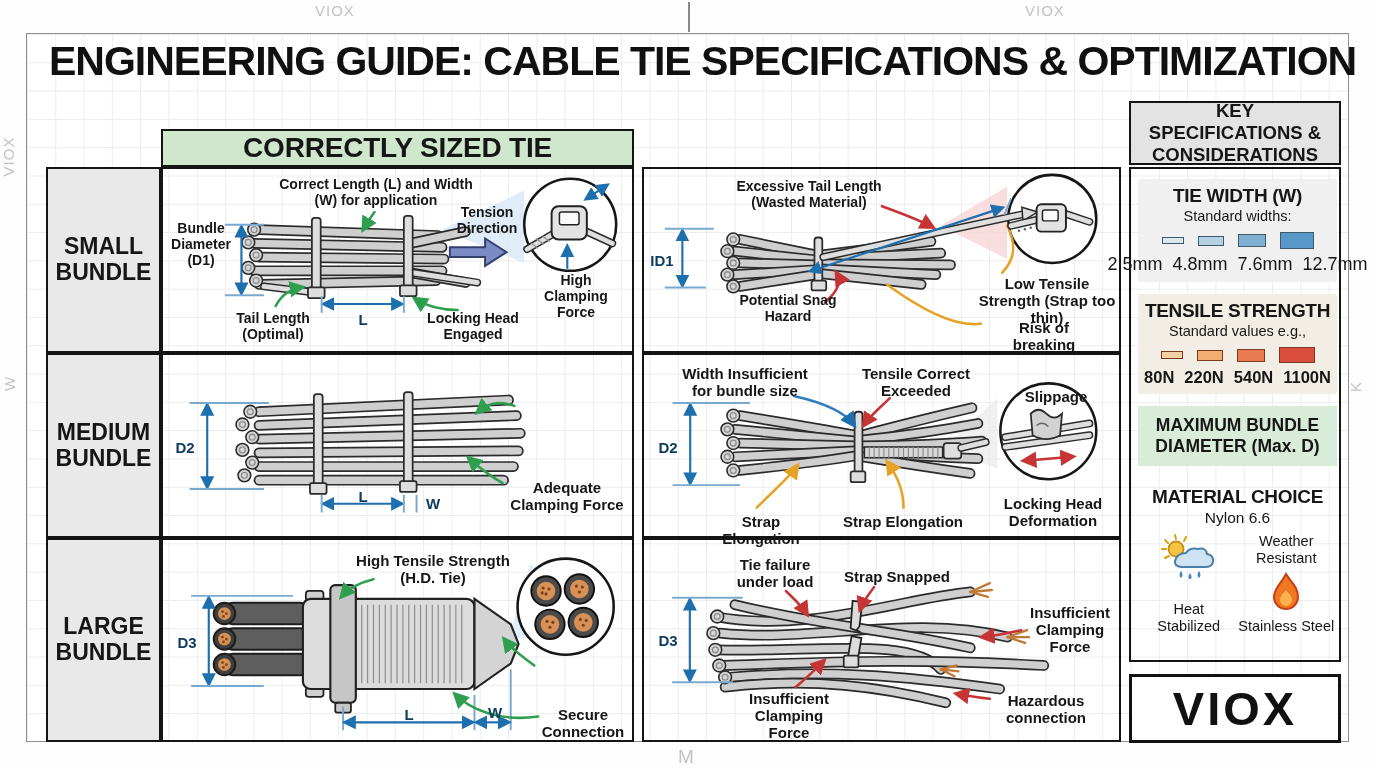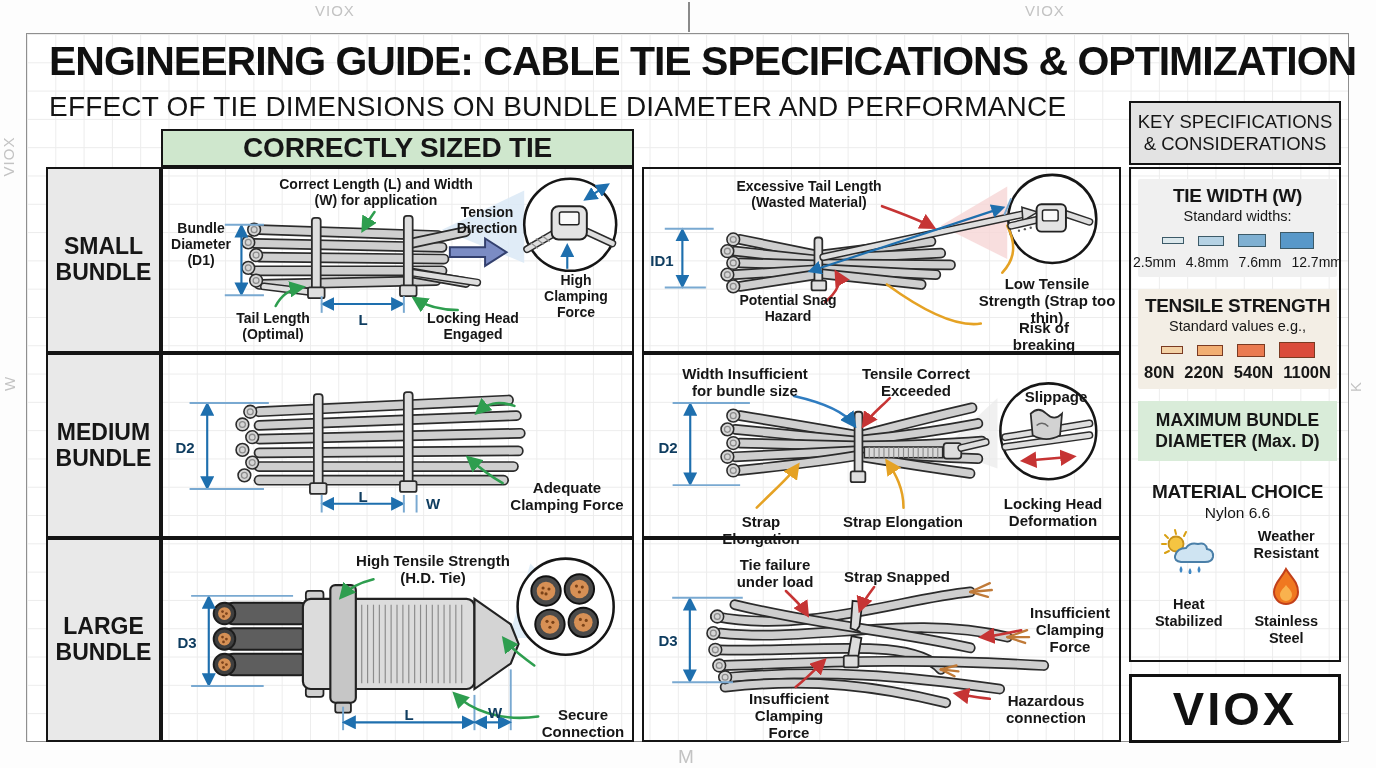--- a/index.html
+++ b/index.html
@@ -14,36 +14,36 @@
 .subtitle{position:absolute;left:22px;top:57px;font-size:28px;color:#141414;white-space:nowrap;letter-spacing:0.2px}
 .cell,.hcell,.rlabel{position:absolute;border:2px solid #141414}
 .hcell{display:flex;align-items:center;justify-content:center;font-weight:bold;font-size:28px;letter-spacing:-0.2px}
 .rlabel{background:#e9e9e9;display:flex;align-items:center;justify-content:center;text-align:center;font-weight:bold;font-size:23px;line-height:1.12}
 .cell{background:transparent}
 .ill{position:absolute;left:0;top:0;width:100%;height:100%}
 .lbl{position:absolute;font-weight:bold;font-size:14px;line-height:1.14;text-align:center}
 .lbl.lg{font-size:15px}
 .dimlbl{position:absolute;font-weight:bold;font-size:15px;color:#0f3d60;text-align:center}
 .sidebar{position:absolute;left:1102px;top:67px;width:212px}
-.sb-head{position:absolute;left:0;top:0;width:212px;height:64px;background:#e3e3e3;border:2px solid #141414;display:flex;align-items:center;justify-content:center;text-align:center;font-weight:normal;font-size:18.5px;line-height:1.18;padding:0 6px}
+.sb-head{position:absolute;left:0;top:0;width:212px;height:64px;background:#e3e3e3;border:2px solid #141414;display:flex;align-items:center;justify-content:center;text-align:center;font-weight:bold;font-size:18.5px;line-height:1.18;padding:0 6px}
 .sb-main{position:absolute;left:0;top:66px;width:212px;height:495px;border:2px solid #141414;padding:10px 2px 0 7px}
 .panel{border-radius:2px;text-align:center;padding:6px 2px 7px 2px;margin-bottom:12px}
 .panel h3{font-size:19px;letter-spacing:-0.3px}
 .panel .sub{font-size:14.5px;font-weight:normal;margin-top:1px}
 .swrow{display:flex;align-items:center;justify-content:center;gap:14px;margin-top:8px}
 .sw{border:1.5px solid #3c5a68}
 .sw.t{border-color:#7a3a22}
 .valrow{display:flex;align-items:center;justify-content:center;gap:10px;margin-top:5px}
-.valrow span{font-size:14px}
+.valrow span{font-size:18px}
 .valrow.big span{font-size:16.5px;font-weight:bold}
 .greenpanel{background:#d9ecd9;text-align:center;font-weight:bold;font-size:17.5px;line-height:1.2;padding:9px 4px;margin-bottom:14px}
 .mat .sub{font-size:15.5px}
 .mat-grid{display:flex;margin-top:6px}
 .mat-col{flex:1;display:flex;flex-direction:column;align-items:center}
-.mat-lbl{font-weight:bold;font-size:14.5px;line-height:1.15;text-align:center}
+.mat-lbl{font-weight:normal;font-size:14.5px;line-height:1.15;text-align:center}
 .sb-logo{position:absolute;left:0;top:573px;width:212px;height:69px;background:#fff;border:3px solid #111;display:flex;align-items:center;justify-content:center;font-weight:bold;font-size:47px;letter-spacing:3px;color:#111}
 .tO{stroke:#2b2b2b;stroke-width:11;fill:none;stroke-linecap:round}
 .tI{stroke:#cfcfcf;stroke-width:7.5;fill:none;stroke-linecap:round}
 .sO{stroke:#2b2b2b;stroke-width:8;fill:none;stroke-linecap:round}
 .sI{stroke:#dedede;stroke-width:5;fill:none;stroke-linecap:round}
 .ce{fill:#d6d6d6;stroke:#2b2b2b;stroke-width:1.6}
 .ci{fill:none;stroke:#8b8b8b;stroke-width:1.3}
 .tie{fill:#dedede;stroke:#2b2b2b;stroke-width:1.8}
 .dim{stroke:#1e6fae;stroke-width:2.2;fill:none}
 .tick{stroke:#79a9d1;stroke-width:2}
@@ -78,21 +78,20 @@
       <marker id="mR" viewBox="0 0 10 10" refX="7" refY="5" markerWidth="6.5" markerHeight="6.5" orient="auto-start-reverse">
           <path d="M0 0L10 5L0 10z" fill="#c63434"></path>
         </marker>
       <marker id="mY" viewBox="0 0 10 10" refX="7" refY="5" markerWidth="6.5" markerHeight="6.5" orient="auto-start-reverse">
           <path d="M0 0L10 5L0 10z" fill="#e5a224"></path>
         </marker>
     </defs>
   </svg>
 
   <div class="title">ENGINEERING GUIDE: CABLE TIE SPECIFICATIONS &amp; OPTIMIZATION</div>
-  <div class="subtitle">EFFECT OF TIE DIMENSIONS ON BUNDLE DIAMETER AND PERFORMANCE</div>
 
   <div class="hcell" style="left: 134px; top: 95px; width: 473px; height: 38px; background-color: rgb(207, 231, 205);">CORRECTLY SIZED TIE</div>
 
   <div class="rlabel" style="left:19px;top:133px;width:115px;height:186px">SMALL BUNDLE</div>
   <div class="rlabel" style="left:19px;top:319px;width:115px;height:185px">MEDIUM BUNDLE</div>
   <div class="rlabel" style="left:19px;top:504px;width:115px;height:204px">LARGE BUNDLE</div>
 
   <div class="cell" style="left:134px;top:133px;width:473px;height:186px">
     <svg class="ill" viewBox="0 0 473 186">
       <polygon points="282,62 366,22 366,96" fill="#dae9f6" opacity="0.85"></polygon>

